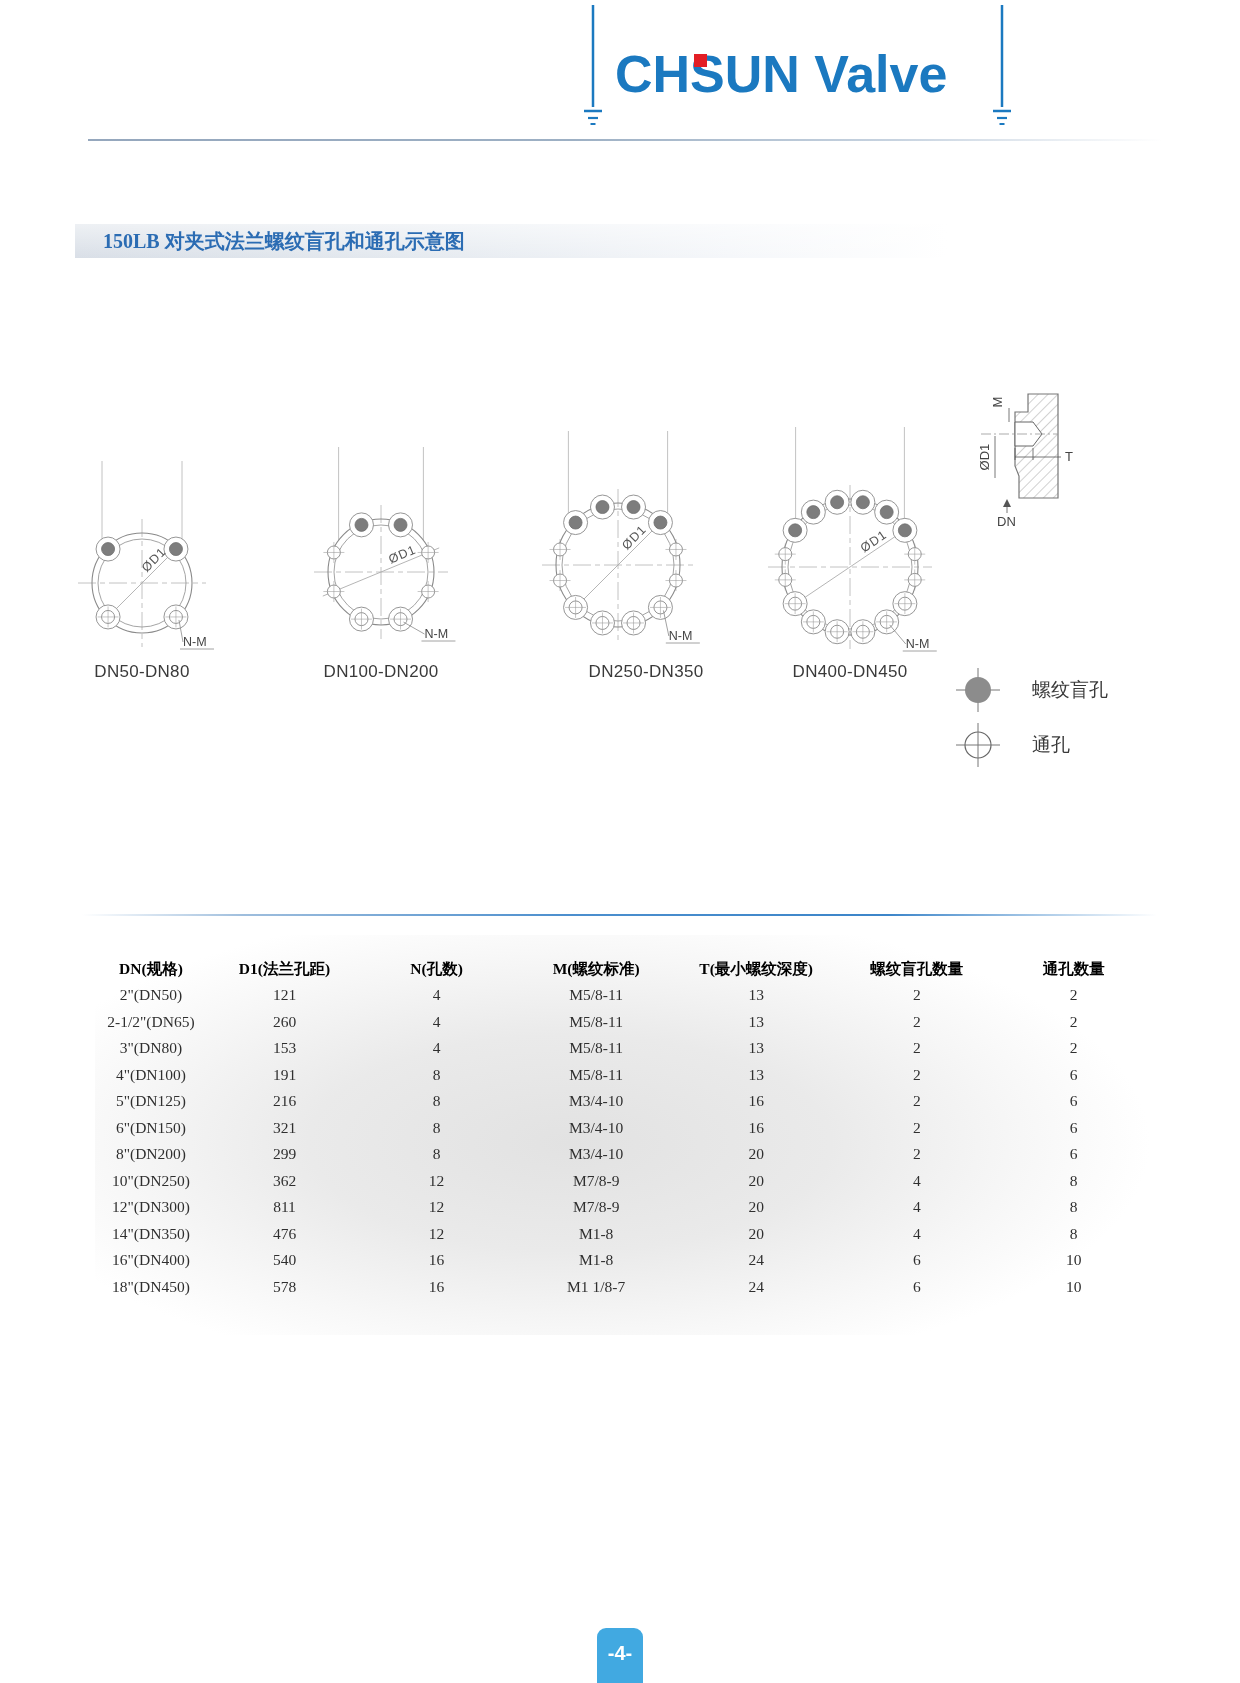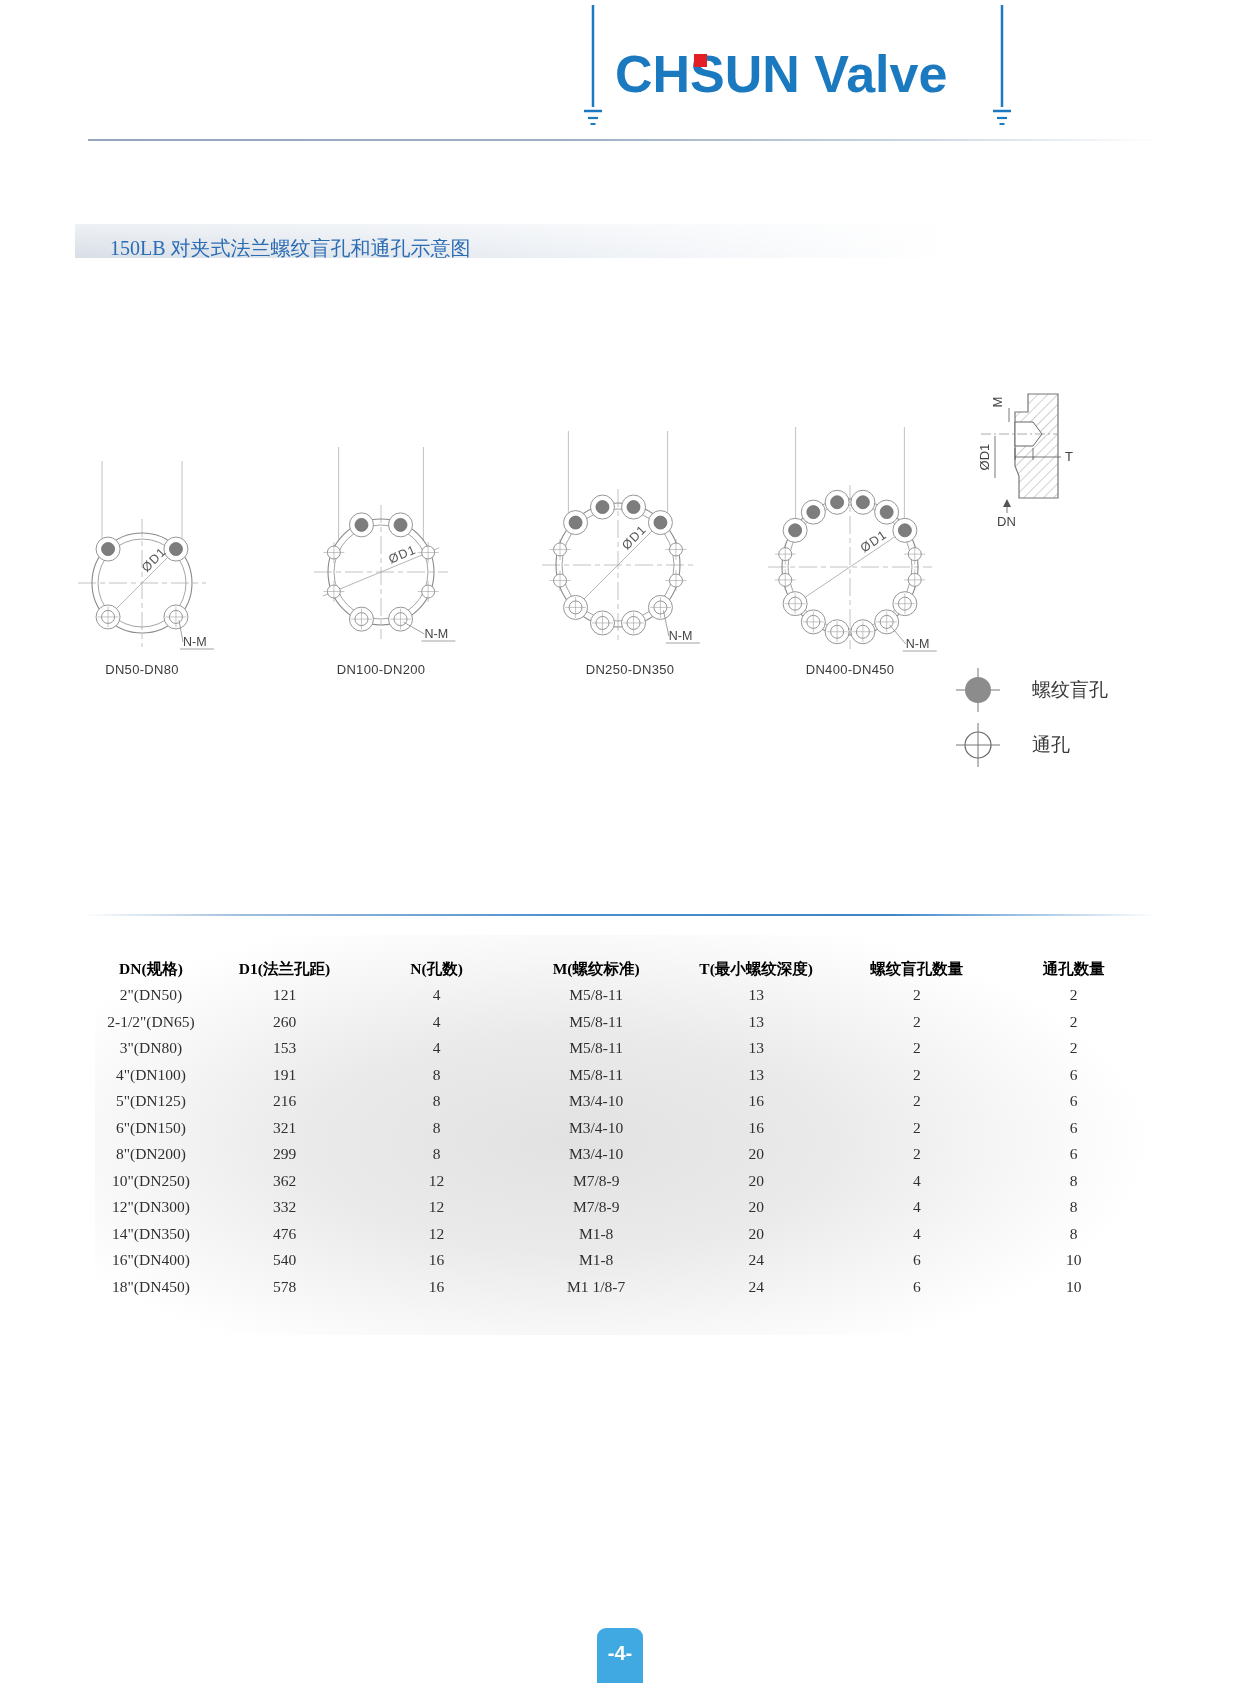--- a/index.html
+++ b/index.html
@@ -11,25 +11,25 @@
   .logo{position:absolute;left:615px;top:48px;font-family:"Liberation Sans",sans-serif;
         font-weight:bold;font-size:52px;line-height:52px;color:#1b79c0;letter-spacing:0px;}
   .logo-dot{position:absolute;left:694px;top:54px;width:13px;height:13px;background:#e31e25;}
   .header-rule{position:absolute;left:88px;top:139px;width:1075px;height:2px;
         background:linear-gradient(to right,#95a7bd 0%,#9db0c4 45%,#c7d3e0 75%,rgba(255,255,255,0) 100%);}
 
   
   .title-band{position:absolute;left:75px;top:224px;width:1090px;height:34px;
         background:linear-gradient(to bottom,rgba(255,255,255,.55),rgba(255,255,255,0)),
                    linear-gradient(to right,#d9dfe7 0%,#e4e9ef 30%,#f5f7fa 60%,#ffffff 80%);}
-  .title-band h1{margin:7px;padding-left:28px;font-family:"Liberation Serif","DejaVu Serif",serif;
-        font-size:20px;font-weight:normal;line-height:34px;color:#2b6cb3;}
-
-  
-  .caption{position:absolute;top:662px;width:220px;text-align:center;font-size:13px;
+  .title-band h1{margin:0;padding-left:28px;font-family:"Liberation Serif","DejaVu Serif",serif;
+        font-size:20px;font-weight:bold;line-height:34px;color:#2b6cb3;}
+
+  
+  .caption{position:absolute;top:662px;width:220px;text-align:center;font-size:17px;
         color:#3a3a3a;letter-spacing:.3px;font-family:"Liberation Sans",sans-serif;}
 
   
   .legend-item{position:absolute;left:950px;display:flex;align-items:center;gap:26px;}
   .legend-item .lab{font-family:"Liberation Serif","DejaVu Serif",serif;font-size:19px;color:#3a3a3a;}
 
   
   .sep{position:absolute;left:82px;top:914px;width:1075px;height:2px;
         background:linear-gradient(to right,rgba(120,150,190,0) 0%,#9fbedd 15%,#4c8fce 45%,#3c85c9 75%,rgba(120,150,190,0) 100%);}
 
@@ -183,21 +183,21 @@
         <line x1="141.92640687119285" y1="187.42640687119285" x2="162.92640687119285" y2="187.42640687119285" stroke="#999" stroke-width="0.55"></line>
         <line x1="152.42640687119285" y1="176.92640687119285" x2="152.42640687119285" y2="197.92640687119285" stroke="#999" stroke-width="0.55"></line>
         <circle cx="167.9555495773441" cy="160.52914270615125" r="6.5" fill="#fff" stroke="#8a8a8a" stroke-width="0.9"></circle>
         <line x1="157.4555495773441" y1="160.52914270615125" x2="178.4555495773441" y2="160.52914270615125" stroke="#999" stroke-width="0.55"></line>
         <line x1="167.9555495773441" y1="150.02914270615125" x2="167.9555495773441" y2="171.02914270615125" stroke="#999" stroke-width="0.55"></line>
         <text x="131.92031021678298" y="123.07968978321702" dy="-4" text-anchor="middle" font-size="12.5" fill="#555" letter-spacing="1" transform="rotate(-45 131.92031021678298 123.07968978321702)">ØD1</text>
         <line x1="155.42640687119285" y1="190.42640687119285" x2="160.84" y2="216" stroke="#8a8a8a" stroke-width="0.8"></line>
         <line x1="157.84" y1="223" x2="191.84" y2="223" stroke="#8a8a8a" stroke-width="0.8"></line>
         <text x="160.84" y="220" font-size="12.5" fill="#444">N-M</text>
       </svg>
-      <div class="caption" style="left: 520px;">DN250-DN350</div>
+      <div class="caption" style="left: 536px;">DN250-DN350</div>
       <svg width="220" height="245" viewBox="0 0 220 245" class="abs" style="left:740px;top:420px">
         <line x1="55.599999999999994" y1="7" x2="55.599999999999994" y2="106.2" stroke="#bbb" stroke-width="0.9"></line>
         <line x1="164.4" y1="7" x2="164.4" y2="106.2" stroke="#bbb" stroke-width="0.9"></line>
         <line x1="28" y1="147" x2="192" y2="147" stroke="#b3b3b3" stroke-width="0.8" stroke-dasharray="18 4 5 4"></line>
         <line x1="110" y1="65" x2="110" y2="229" stroke="#b3b3b3" stroke-width="0.8" stroke-dasharray="18 4 5 4"></line>
         <circle cx="110" cy="147" r="68" fill="none" stroke="#8a8a8a" stroke-width="1.1"></circle>
         <circle cx="110" cy="147" r="62" fill="none" stroke="#9a9a9a" stroke-width="0.9"></circle>
         <line x1="45.33506934070675" y1="190.61704647071826" x2="174.66493065929325" y2="103.38295352928174" stroke="#adadad" stroke-width="0.9"></line>
         <circle cx="164.87699441196798" cy="110.33236462070626" r="12" fill="#fff" stroke="#8a8a8a" stroke-width="0.9"></circle>
         <circle cx="146.66763537929376" cy="92.12300558803202" r="12" fill="#fff" stroke="#8a8a8a" stroke-width="0.9"></circle>
@@ -387,21 +387,21 @@
             <td>10"(DN250)</td>
             <td>362</td>
             <td>12</td>
             <td>M7/8-9</td>
             <td>20</td>
             <td>4</td>
             <td>8</td>
           </tr>
           <tr>
             <td>12"(DN300)</td>
-            <td>332</td>
+            <td>811</td>
             <td>12</td>
             <td>M7/8-9</td>
             <td>20</td>
             <td>4</td>
             <td>8</td>
           </tr>
           <tr>
             <td>14"(DN350)</td>
             <td>476</td>
             <td>12</td>

